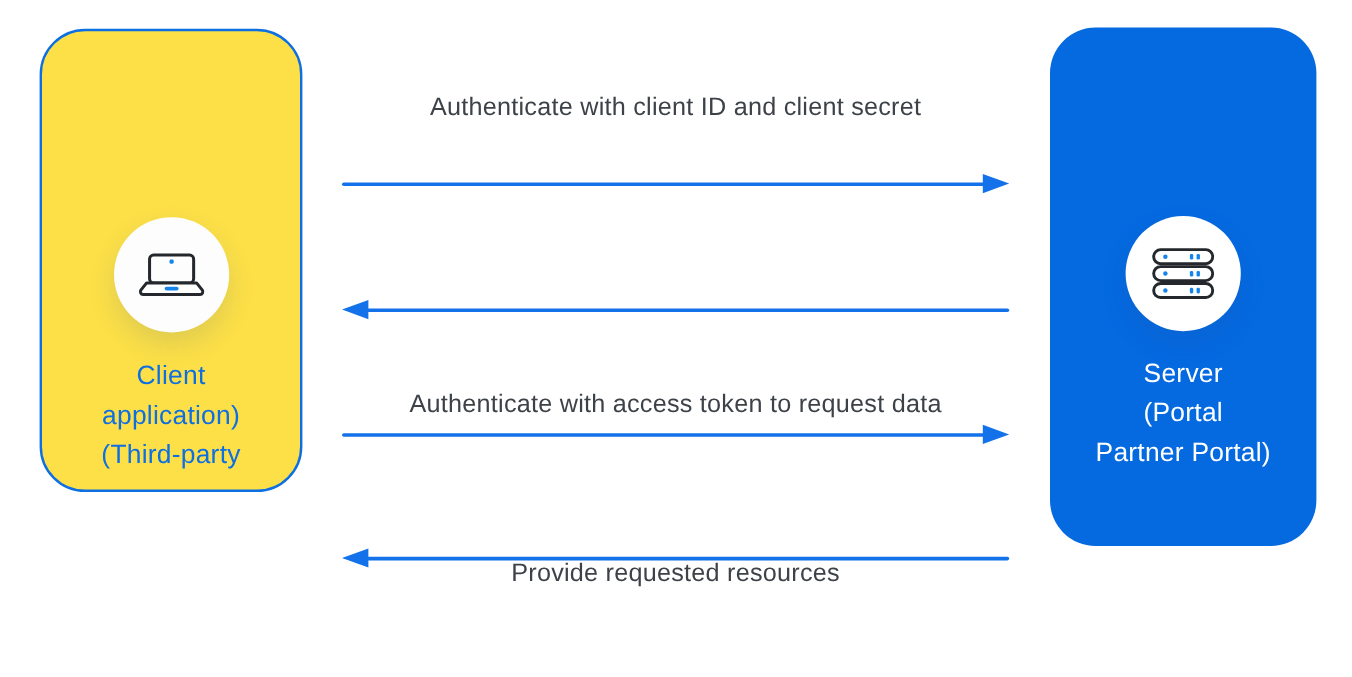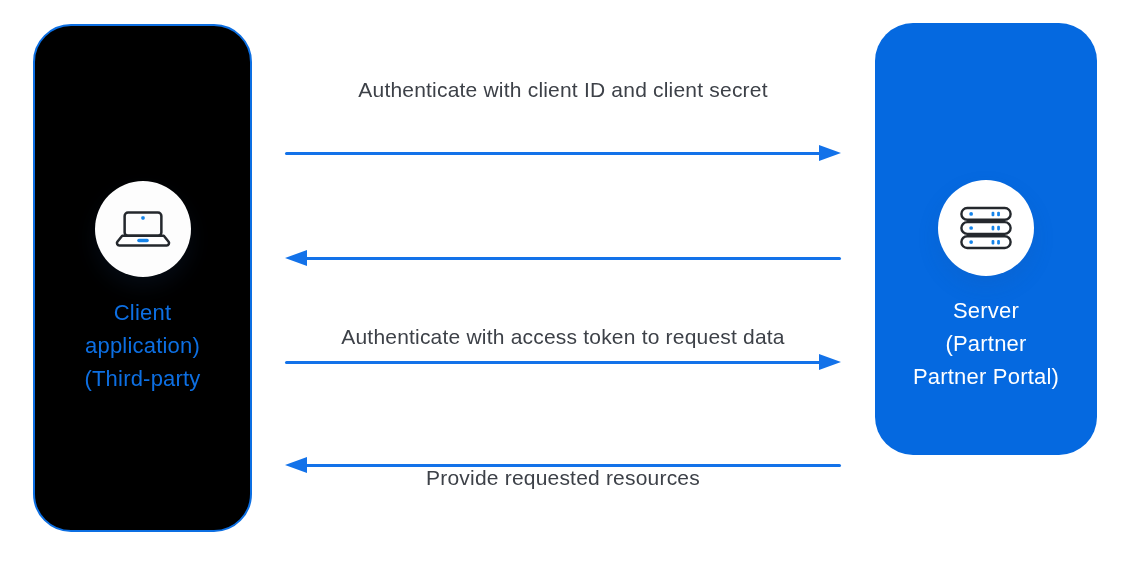--- a/index.html
+++ b/index.html
@@ -14,22 +14,22 @@
   body{
     width:1127px;height:564px;overflow:hidden;background:#ffffff;
     font-family:"Liberation Sans","DejaVu Sans",sans-serif;
     position:relative;
   }
   .stage{position:absolute;inset:0;}
 
   
   .card{position:absolute;border-radius:38px;}
   .card-client{
-    left:33px;top:24px;width:219px;height:508px;
-    background:#000000;border:2px solid var(--accent-blue);padding-left:40px;
+    left:33px;top:24px;width:219px;height:386px;
+    background:#fde047;border:2px solid var(--accent-blue);padding-left:40px;
   }
   .card-server{
     left:875px;top:23px;width:222px;height:432px;
     background:var(--card-fill-blue);
   }
   .icon-circle{
     position:absolute;left:50%;transform:translateX(-50%);
     width:96px;height:96px;border-radius:50%;
     background:#ffffff;
     box-shadow:0 10px 22px rgba(35,80,140,0.14);
@@ -106,21 +106,21 @@
         <rect x="34" y="5.4" width="3" height="5" rx="1.2" fill="var(--icon-accent)"></rect>
         <rect x="40" y="5.4" width="3" height="5" rx="1.2" fill="var(--icon-accent)"></rect>
         <rect x="34" y="20.6" width="3" height="5" rx="1.2" fill="var(--icon-accent)"></rect>
         <rect x="40" y="20.6" width="3" height="5" rx="1.2" fill="var(--icon-accent)"></rect>
         <rect x="34" y="35.8" width="3" height="5" rx="1.2" fill="var(--icon-accent)"></rect>
         <rect x="40" y="35.8" width="3" height="5" rx="1.2" fill="var(--icon-accent)"></rect>
       </svg>
     </div>
     <div class="card-label">
       <div class="line">Server</div>
-      <div class="line">(Partner</div>
+      <div class="line">(Portal</div>
       <div class="line">Partner Portal)</div>
     </div>
   </div>
 
   <div class="flow">
 
     <div class="msg-label lbl-1">
       <div class="line">Authenticate with client ID and client secret</div>
     </div>
     <div class="arrow dir-right arr-1">

